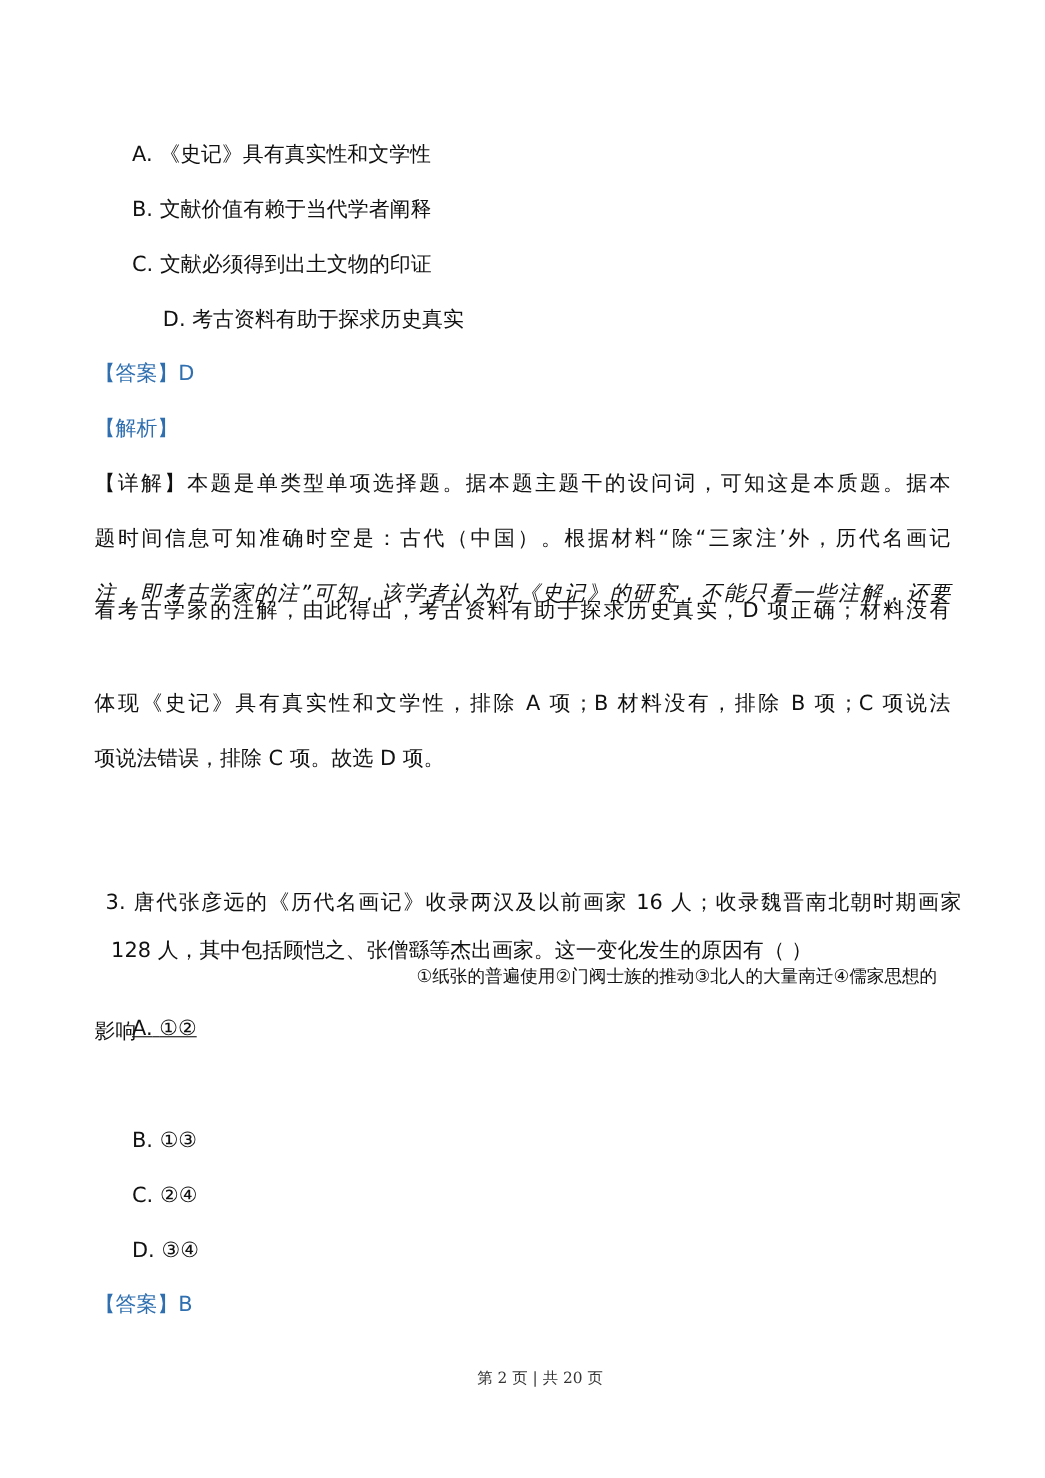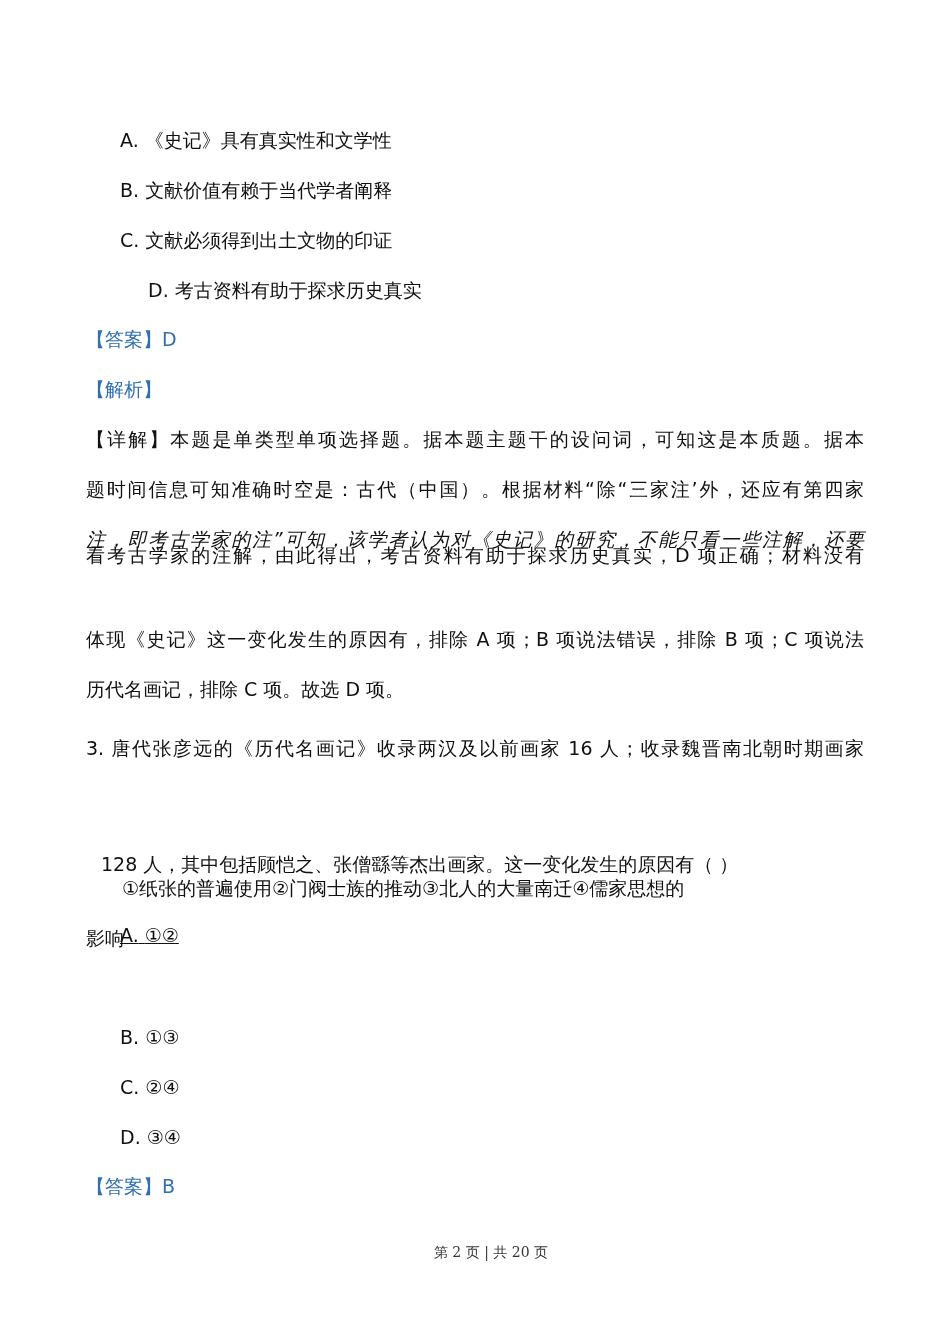--- a/index.html
+++ b/index.html
@@ -26,27 +26,27 @@
     }
     .opt { left: 120px; }
     .blue { color: #2f6fb0; }
     .justify {
       width: 778px;
       text-align: justify;
       text-align-last: justify;
     }
     .q-opts {
       position: absolute;
-      left: 88px;
+      left: 74px;
       width: 778px;
-      font-size: 19px;
+      font-size: 16px;
       line-height: 24px;
       white-space: nowrap;
       display: flex;
-      justify-content: flex-start;
+      justify-content: flex-end;
       padding-left: 34px;
       box-sizing: border-box;
     }
     .footer {
       position: absolute;
       top: 1244px;
       left: 16px;
       width: 950px;
       text-align: center;
       font-family: "DejaVu Serif", "Liberation Serif", serif;
@@ -74,27 +74,27 @@
   <span>考古资料有助于探求历史真实</span>
 </div>
 
 <div class="line blue" style="top:327px;">
   <span>【答案】</span><span>D</span>
 </div>
 
 <div class="line blue" style="top:377px;">【解析】</div>
 
 <div class="line justify" style="top:427px;">【详解】本题是单类型单项选择题。据本题主题干的设问词，可知这是本质题。据本</div>
-<div class="line justify" style="top:477px;">题时间信息可知准确时空是：古代（中国）。根据材料“除“三家注’外，还应有第四家</div>
+<div class="line justify" style="top:477px;">题时间信息可知准确时空是：古代（中国）。根据材料“除“三家注’外，历代名画记</div>
 <div class="line justify" style="top:527px;font-style:italic;">注，即考古学家的注”可知，该学者认为对《史记》的研究，不能只看一些注解，还要</div>
 <div class="line justify" style="top:543px;">看考古学家的注解，由此得出，考古资料有助于探求历史真实，D 项正确；材料没有</div>
-<div class="line justify" style="top:627px;">体现《史记》这一变化发生的原因有，排除 A 项；B 项说法错误，排除 B 项；C 项说法</div>
-<div class="line" style="top:677px;">历代名画记，排除 C 项。故选 D 项。</div>
+<div class="line justify" style="top:627px;">体现《史记》具有真实性和文学性，排除 A 项；B 材料没有，排除 B 项；C 项说法</div>
+<div class="line" style="top:677px;">项说法错误，排除 C 项。故选 D 项。</div>
 
-<div class="line justify" style="top:736px;">3. 唐代张彦远的《历代名画记》收录两汉及以前画家 16 人；收录魏晋南北朝时期画家</div>
+<div class="line justify" style="top:808px;margin-left:10px;">3. 唐代张彦远的《历代名画记》收录两汉及以前画家 16 人；收录魏晋南北朝时期画家</div>
 <div class="line" style="top:852px;margin-left:15px;">128 人，其中包括顾恺之、张僧繇等杰出画家。这一变化发生的原因有（ ）</div>
 
 <div class="q-opts" style="top:876px;">
   <span>①纸张的普遍使用</span>
   <span>②门阀士族的推动</span>
   <span>③北人的大量南迁</span>
   <span>④儒家思想的</span>
 </div>
 <div class="line" style="top:926px;">影响</div>
 

